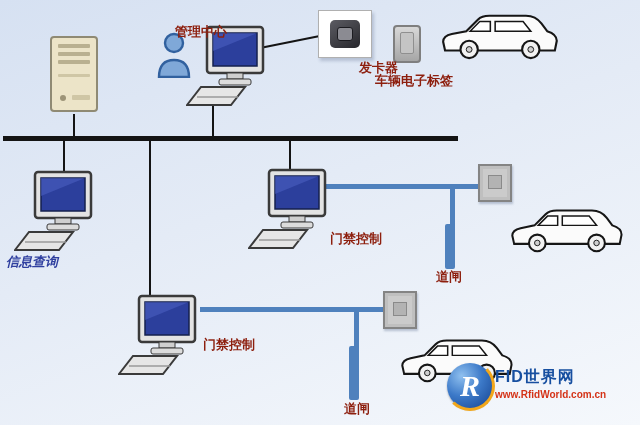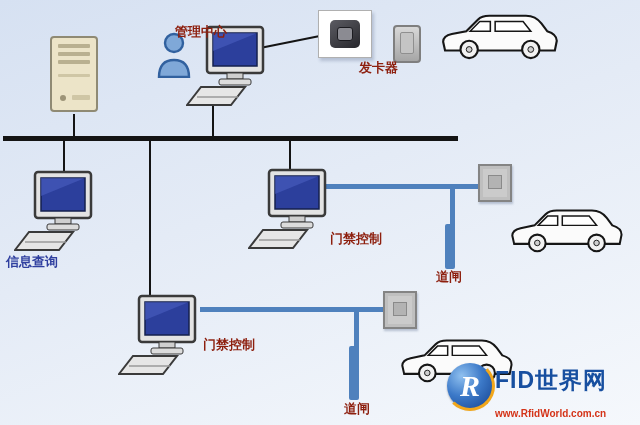--- a/index.html
+++ b/index.html
@@ -64,29 +64,29 @@
   
   .logo{left:447px;top:363px;display:flex;align-items:flex-start;gap:2px;position:absolute;}
   .logo-circle{width:46px;height:46px;border-radius:50%;position:relative;flex:0 0 auto;
     background:radial-gradient(circle at 32% 28%,#8fc0ef 0%,#3c79c8 45%,#123f8c 100%);
     display:flex;align-items:center;justify-content:center;box-shadow:0 1px 2px rgba(0,0,0,.3);}
   .logo-ring{position:absolute;inset:-2px;border:3px solid transparent;border-bottom-color:#f2a71b;
     border-right-color:#f2a71b;border-radius:50%;}
   .logo-r{color:#ffffff;font-size:30px;font-weight:bold;font-style:italic;
     font-family:"Liberation Serif",serif;line-height:1;position:relative;}
   .logo-right{display:flex;flex-direction:column;}
-  .logo-name{color:#174fa0;font-size:23px;font-weight:bold;letter-spacing:1px;line-height:1.1;margin-top:5px;}
-  .logo-url{color:#d43318;font-size:10px;font-weight:bold;margin-top:15px;}
+  .logo-name{color:#174fa0;font-size:16px;font-weight:bold;letter-spacing:1px;line-height:1.1;margin-top:5px;}
+  .logo-url{color:#d43318;font-size:10px;font-weight:bold;margin-top:3px;}
 
   
   .l-server{left:5px;top:8px;}
   .l-center{left:175px;top:23px;}
   .l-issuer{left:339px;top:59px;margin-left:20px;}
   .l-tag{left:375px;top:72px;}
-  .l-query{left:6px;top:253px;}
+  .l-query{left:6px;top:253px;font-style:italic;}
   .l-access1{left:330px;top:230px;}
   .l-access2{left:203px;top:336px;}
   .l-reader{left:450px;top:146px;}
   .l-bar1{left:436px;top:268px;}
   .l-bar2{left:344px;top:400px;}
 </style>
 </head>
 <body>
 
 <div class="canvas">
@@ -202,20 +202,21 @@
     <polygon points="35,22 45,12 56,12 56,22" fill="#ffffff" stroke="#161616" stroke-width="1.6"></polygon>
     <polygon points="61,12 90,12 98,22 61,22" fill="#ffffff" stroke="#161616" stroke-width="1.6"></polygon>
     <circle cx="34" cy="41" r="9" fill="#f2f2f2" stroke="#161616" stroke-width="2.2"></circle>
     <circle cx="98" cy="41" r="9" fill="#f2f2f2" stroke="#161616" stroke-width="2.2"></circle>
     <circle cx="34" cy="41" r="3" fill="#cfcfcf" stroke="#161616"></circle>
     <circle cx="98" cy="41" r="3" fill="#cfcfcf" stroke="#161616"></circle>
   </svg>
 
   <div class="lbl l-center">管理中心</div>
   <div class="lbl l-issuer">发卡器</div>
+  <div class="lbl l-tag">车辆电子标签</div>
   <div class="lbl lbl-blue l-query">信息查询</div>
   <div class="lbl l-access1">门禁控制</div>
   <div class="lbl l-access2">门禁控制</div>
   <div class="lbl l-bar1">道闸</div>
   <div class="lbl l-bar2">道闸</div>
 
   <div class="logo">
     <div class="logo-circle">
       <div class="logo-ring"></div>
       <span class="logo-r">R</span>

